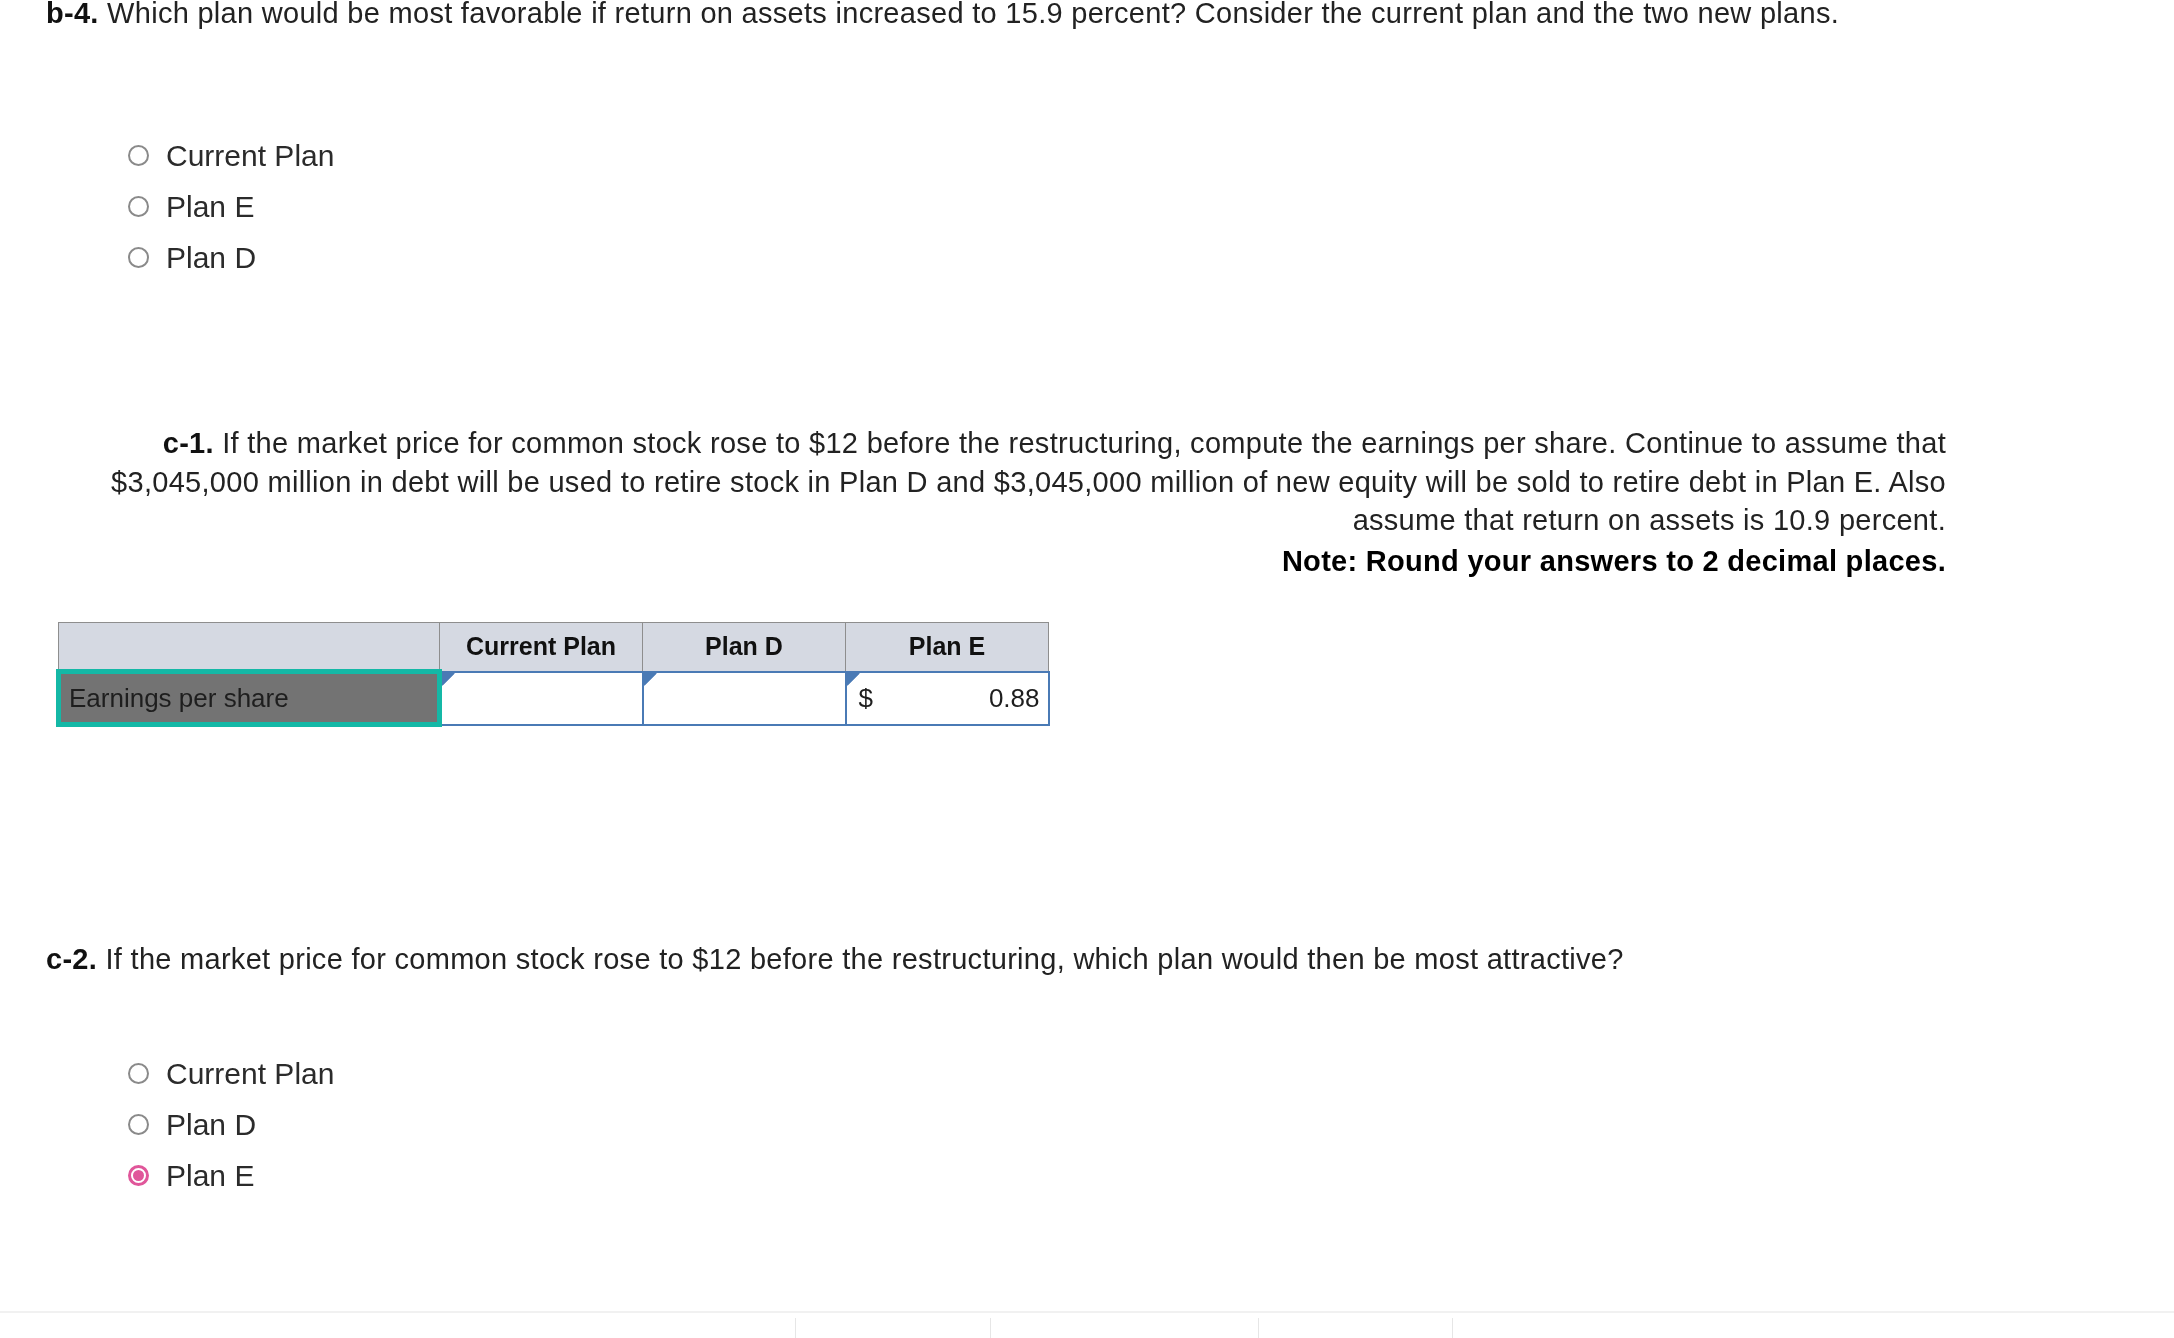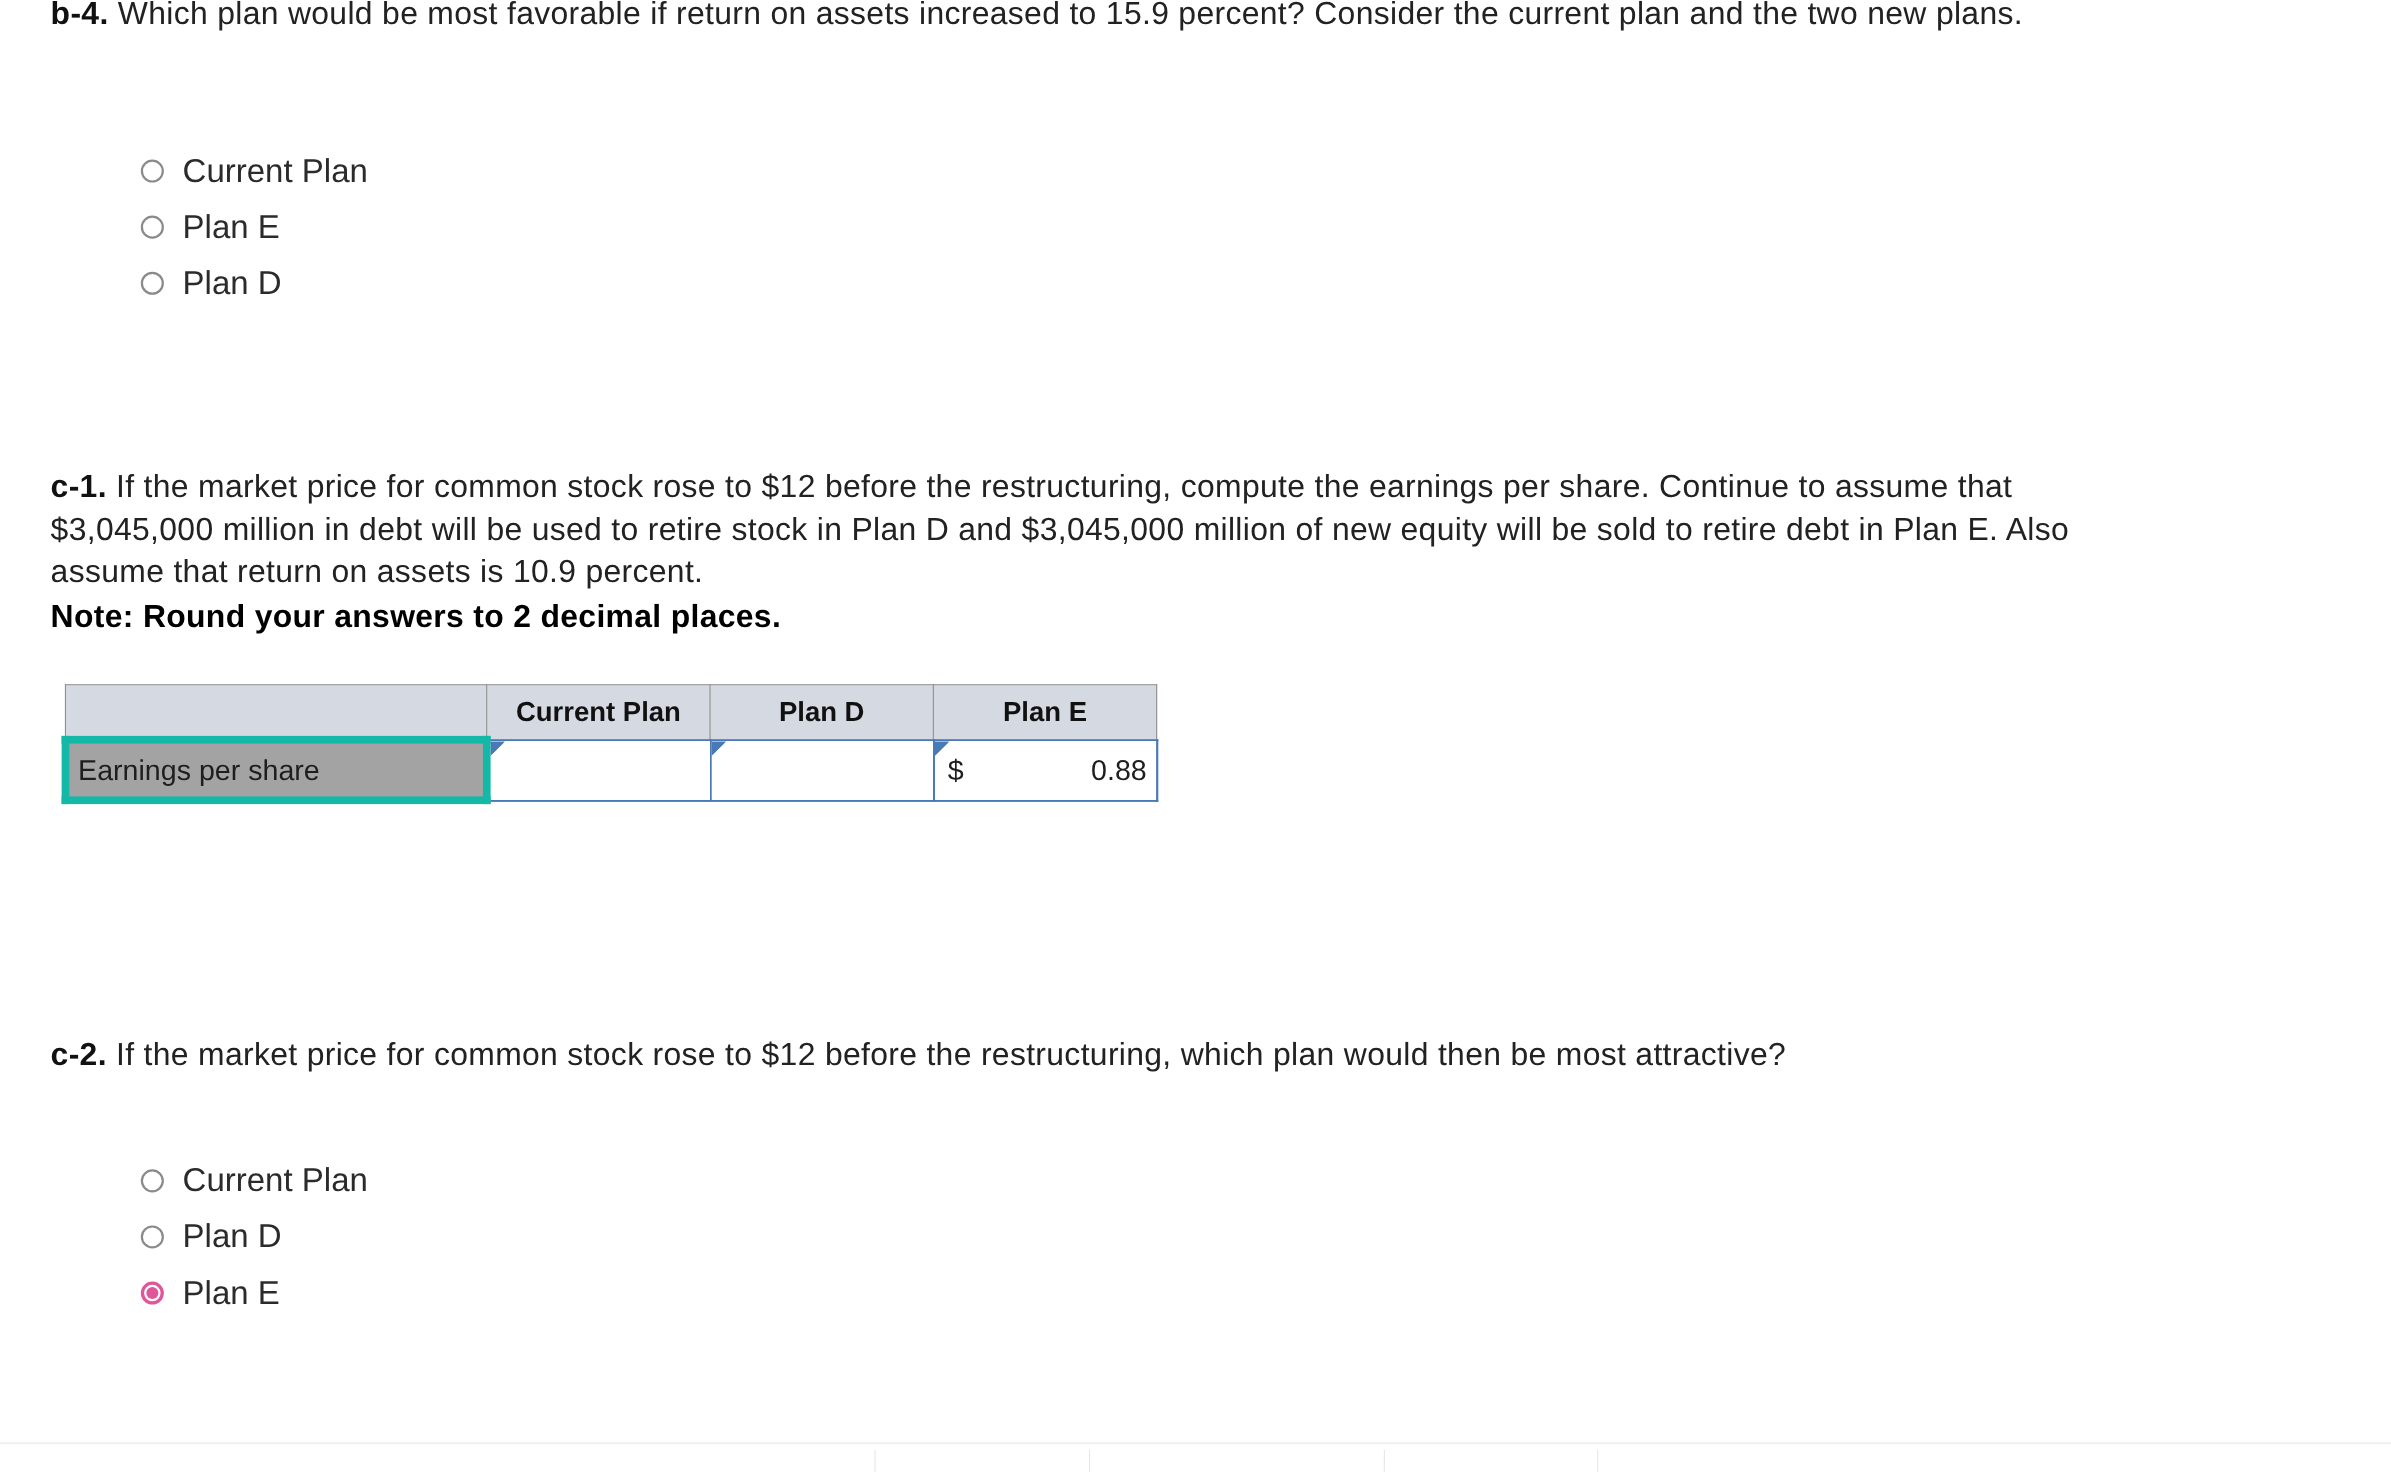--- a/index.html
+++ b/index.html
@@ -30,21 +30,21 @@
     line-height: 1.33;
     color: #222222;
     letter-spacing: 0.01em;
   }
   .qtext .qlabel {
     font-weight: bold;
     color: #111111;
   }
 
   #q-b4 { left: 46px; top: -6px; width: 1870px; }
-  #q-c1 { left: 46px; top: 424px; width: 1890px; }
+  #q-c1 { left: 56px; top: 424px; width: 1890px; text-align: right; }
   #q-c2 { left: 46px; top: 940px; width: 1890px; }
 
   .note-line {
     display: block;
     color: #000000;
     font-weight: bold;
     margin-top: 2px;
   }
 
   
@@ -119,22 +119,22 @@
     border: 1px solid #8e8e8e;
     text-align: center;
     vertical-align: middle;
     font-weight: bold;
     font-size: 25px;
     color: #111111;
   }
   .answer-table .row-label {
     width: 368px;
     height: 48px;
-    border: 7px solid #14b8a6;
-    background: #a3a3a3;
+    border: 5px solid #14b8a6;
+    background: #737373;
     padding-left: 8px;
     font-size: 26px;
     color: #1e1e1e;
     vertical-align: middle;
     white-space: nowrap;
   }
   .input-cell {
     width: 202px;
     height: 48px;
     background: #ffffff;

